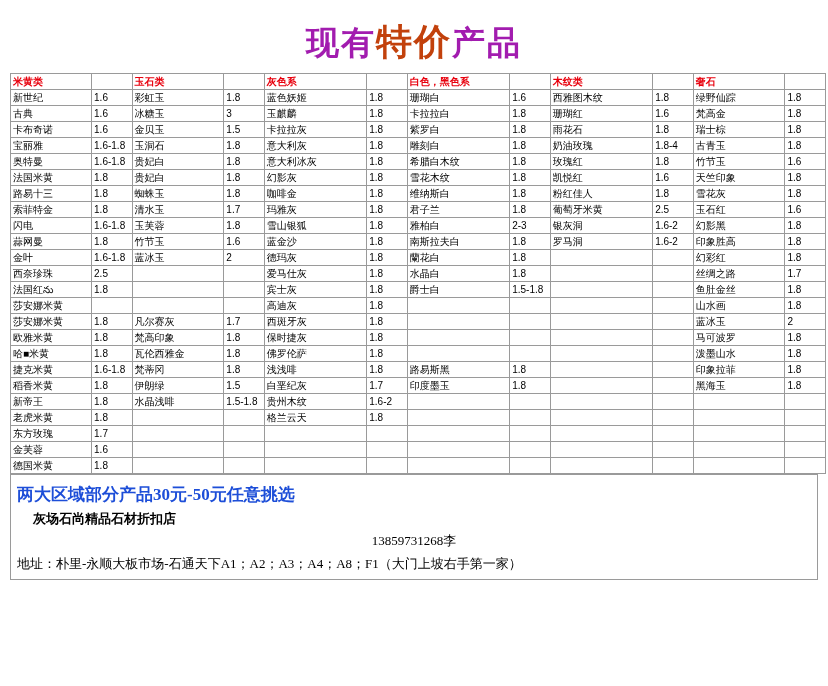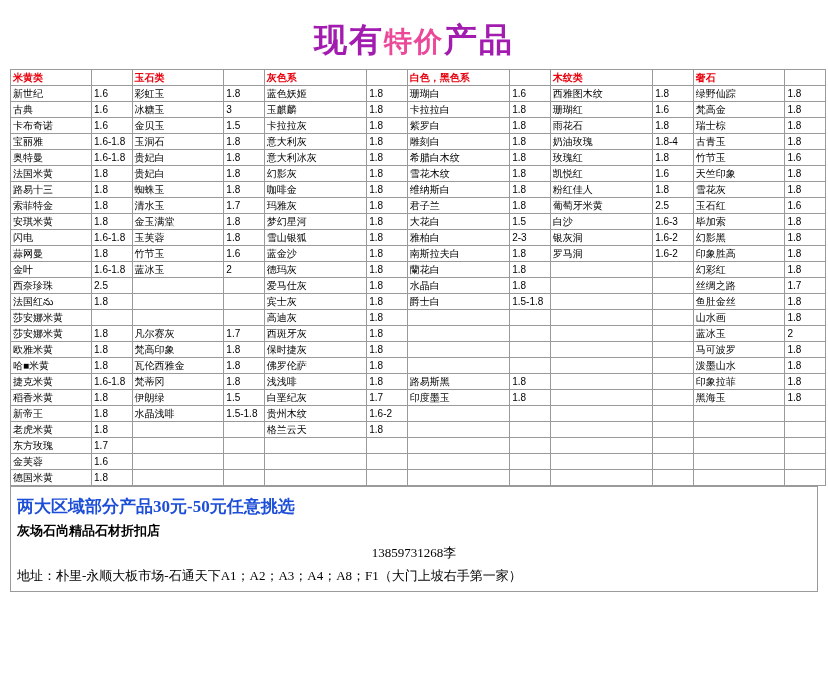--- a/index.html
+++ b/index.html
@@ -10,21 +10,21 @@
   .title{
     text-align:center;
     font-family:"Liberation Serif","DejaVu Serif",serif;
     font-weight:bold;
     font-size:33px;
     letter-spacing:2px;
     padding-top:18px;
     padding-bottom:6px;
     white-space:nowrap;
   }
-  .title .t-red{color:#ec4899;font-size:28px;}
+  .title .t-red{color:#c2410c;font-size:36px;}
   .title .t-blk{color:#a21caf;}
 
   
   .tblwrap{padding:0 10px;}
   table.sheet{
     border-collapse:collapse;
     width:816px;
     table-layout:fixed;
     font-size:10px;
   }
@@ -65,20 +65,21 @@
     font-weight:bold;
     font-size:17px;
     padding:8px 6px 2px 6px;
     font-family:"Liberation Serif","DejaVu Serif",serif;
   }
   .fline2{
     font-size:13px;
     padding:2px 6px 2px 6px;
     font-weight:bold;
     font-family:"Liberation Serif","DejaVu Serif",serif;
+    margin-left:16px;
   }
   .phones{
     text-align:center;
     font-size:13px;
     line-height:17px;
     padding:2px 0 4px 0;
     font-family:"Liberation Serif","DejaVu Serif",serif;
   }
   .addr{
     font-size:13px;
@@ -230,34 +231,20 @@
             <td class="name">清水玉</td>
             <td class="price">1.7</td>
             <td class="name">玛雅灰</td>
             <td class="price">1.8</td>
             <td class="name">君子兰</td>
             <td class="price">1.8</td>
             <td class="name">葡萄牙米黄</td>
             <td class="price">2.5</td>
             <td class="name">玉石红</td>
             <td class="price">1.6</td>
-          </tr>
-          <tr>
-            <td class="name">安琪米黄</td>
-            <td class="price">1.8</td>
-            <td class="name">金玉满堂</td>
-            <td class="price">1.8</td>
-            <td class="name">梦幻星河</td>
-            <td class="price">1.8</td>
-            <td class="name">大花白</td>
-            <td class="price">1.5</td>
-            <td class="name">白沙</td>
-            <td class="price">1.6-3</td>
-            <td class="name">毕加索</td>
-            <td class="price">1.8</td>
           </tr>
           <tr>
             <td class="name">闪电</td>
             <td class="price">1.6-1.8</td>
             <td class="name">玉芙蓉</td>
             <td class="price">1.8</td>
             <td class="name">雪山银狐</td>
             <td class="price">1.8</td>
             <td class="name">雅柏白</td>
             <td class="price">2-3</td>

